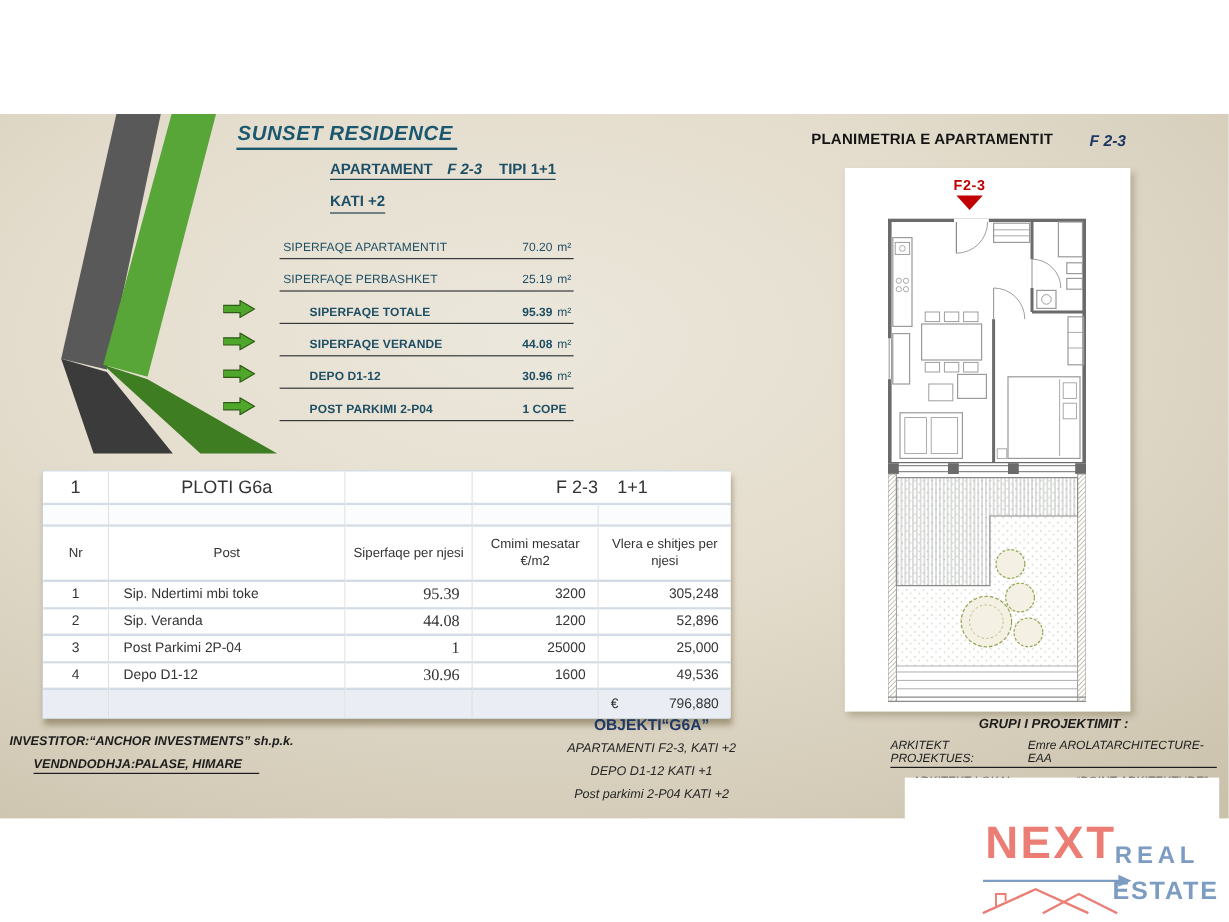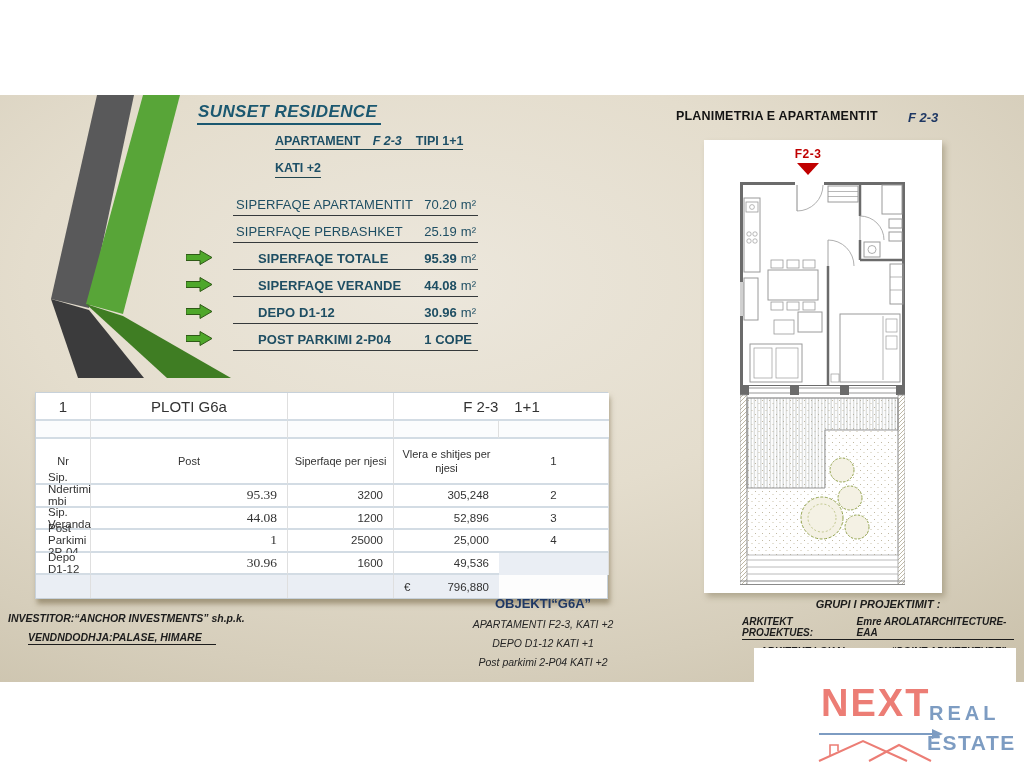--- a/index.html
+++ b/index.html
@@ -28,21 +28,21 @@
   .apt-line .unit { font-style:italic; margin:0 14px 0 12px; }
   .kati {
     position:absolute; left:275px; top:66px; font-size:12.5px; font-weight:bold; color:#1d4f66;
     border-bottom:1.5px solid #20454f; padding-bottom:2px;
   }
 
   
   .specs { position:absolute; left:233px; top:94px; width:245px; }
   .spec-row {
     position:relative; height:27px; display:flex; align-items:flex-end; padding:0 2px 3px 3px;
-    border-bottom:1.6px solid #35393b; font-size:13px; color:#1e4e63;
+    border-bottom:1.6px solid #35393b; font-size:10px; color:#1e4e63;
   }
   .spec-row .spec-label { letter-spacing:.1px; }
   .spec-row .spec-value { margin-left:auto; display:flex; align-items:flex-end; }
   .spec-row .spec-unit { margin-left:4px; font-weight:normal; }
   .spec-row.bold .spec-label, .spec-row.bold .spec-num { font-weight:bold;margin-left:22px; }
   .spec-arrow { position:absolute; left:-47px; bottom:4px; }
 
   
   .sheet {
     position:absolute; left:35px; top:297px; width:573px;
@@ -72,21 +72,21 @@
     position:absolute; left:28px; top:536px; width:188px; display:flex; 
     font-size:10.5px; font-weight:bold; font-style:italic; color:#1c1c1c;
     border-bottom:1.6px solid #1c1c1c; padding-bottom:1px;
   }
   .object-block { position:absolute; left:437px; top:501px; width:212px; text-align:center; }
   .object-title { font-size:13px; font-weight:bold; color:#1f3864; margin-bottom:4px; }
   .object-line { font-size:10.5px; font-style:italic; color:#262626; line-height:19px; }
   .group-block { position:absolute; left:742px; top:503px; width:272px; }
   .group-title { text-align:center; font-size:11px; font-weight:bold; font-style:italic; color:#1c1c1c; margin-bottom:6px; }
   .arch-line {
-    display:flex; justify-content:space-between; font-size:10px; font-weight:bold; font-style:italic;
+    display:flex; justify-content:space-between; font-size:10px; font-weight:normal; font-style:italic;
     color:#1c1c1c; border-bottom:1.6px solid #1c1c1c; padding-bottom:1px; margin-bottom:6px;
   }
   .arch-line.indent { margin-left:18px; margin-right:8px; }
 
   
   .plan-title { position:absolute; left:676px; top:14px; font-size:12.5px; font-weight:bold; color:#141414; letter-spacing:.2px; }
   .plan-code  { position:absolute; left:908px; top:15px; font-size:13px; font-weight:bold; font-style:italic; color:#1f3864; }
   .plan-panel {
     position:absolute; left:704px; top:45px; width:238px; height:453px; background:#fff;
     box-shadow:3px 4px 6px rgba(100,88,55,.35);
@@ -203,20 +203,21 @@
 
       <div class="cell gap"></div>
       <div class="cell gap"></div>
       <div class="cell gap"></div>
       <div class="cell gap"></div>
       <div class="cell gap last"></div>
 
       <div class="cell hdr">Nr</div>
       <div class="cell hdr">Post</div>
       <div class="cell hdr">Siperfaqe per njesi</div>
+      <div class="cell hdr">Cmimi mesatar €/m2</div>
       <div class="cell hdr last">Vlera e shitjes per njesi</div>
 
       <div class="cell center">1</div>
         <div class="cell left">Sip. Ndertimi mbi toke</div>
         <div class="cell right serif">95.39</div>
         <div class="cell right">3200</div>
         <div class="cell right last">305,248</div>
         <div class="cell center">2</div>
         <div class="cell left">Sip. Veranda</div>
         <div class="cell right serif">44.08</div>

